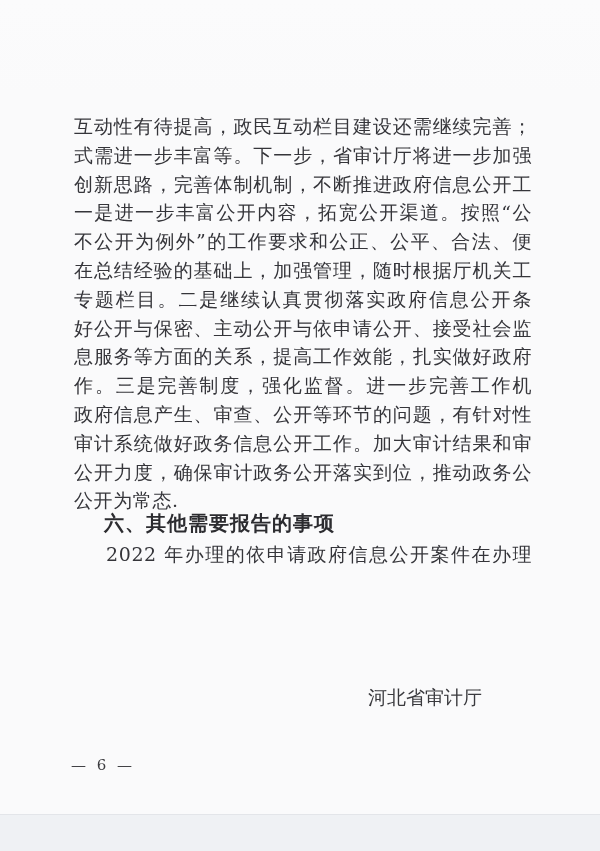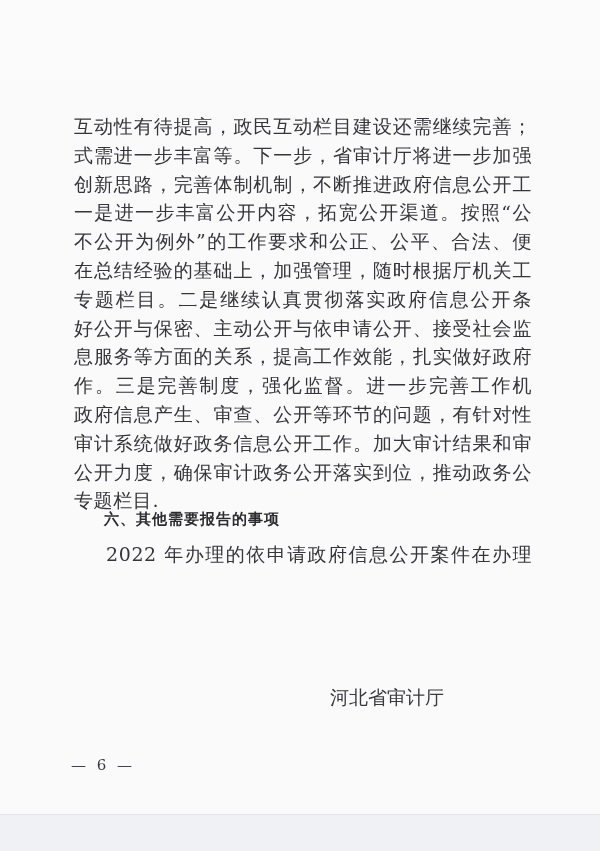--- a/index.html
+++ b/index.html
@@ -41,36 +41,36 @@
   }
   .line.indent {
     text-indent: 32px;
   }
   .section-heading {
     position: absolute;
     left: 104px;
     top: 510px;
     font-family: "DejaVu Sans", "Liberation Sans", sans-serif;
     font-weight: bold;
-    font-size: 15px;
+    font-size: 20px;
     letter-spacing: 1px;
     color: #2c2c30;
   }
   .para2 {
     position: absolute;
     left: 74px;
     top: 540px;
     width: 458px;
   }
   .sig-block {
     position: absolute;
     left: 330px;
     top: 683px;
     width: 152px;
-    text-align: left;
+    text-align: right;
     font-size: 19px;
     line-height: 29px;
     color: #3a3a3e;
   }
   .sig-block .date-line {
     letter-spacing: 0.5px;
   }
   .page-number {
     position: absolute;
     left: 71px;
@@ -101,21 +101,21 @@
     <div class="line fill">一是进一步丰富公开内容，拓宽公开渠道。按照“公开为常态、</div>
     <div class="line fill">不公开为例外”的工作要求和公正、公平、合法、便民的原则，</div>
     <div class="line fill">在总结经验的基础上，加强管理，随时根据厅机关工作重点开设</div>
     <div class="line fill">专题栏目。二是继续认真贯彻落实政府信息公开条例。切实处理</div>
     <div class="line fill">好公开与保密、主动公开与依申请公开、接受社会监督与提供信</div>
     <div class="line fill">息服务等方面的关系，提高工作效能，扎实做好政府信息公开工</div>
     <div class="line fill">作。三是完善制度，强化监督。进一步完善工作机制，切实解决</div>
     <div class="line fill">政府信息产生、审查、公开等环节的问题，有针对性地指导全省</div>
     <div class="line fill">审计系统做好政务信息公开工作。加大审计结果和审计整改情况</div>
     <div class="line fill">公开力度，确保审计政务公开落实到位，推动政务公开工作取得</div>
-    <div class="line">专题栏目.</div>
+    <div class="line">公开为常态.</div>
   </div>
 
   <div class="section-heading">六、其他需要报告的事项</div>
 
   <div class="para2">
     <div class="line fill indent">2022 年办理的依申请政府信息公开案件在办理过程中均未</div>
   </div>
 
   <div class="sig-block">
     <div class="sig-line">河北省审计厅</div>

